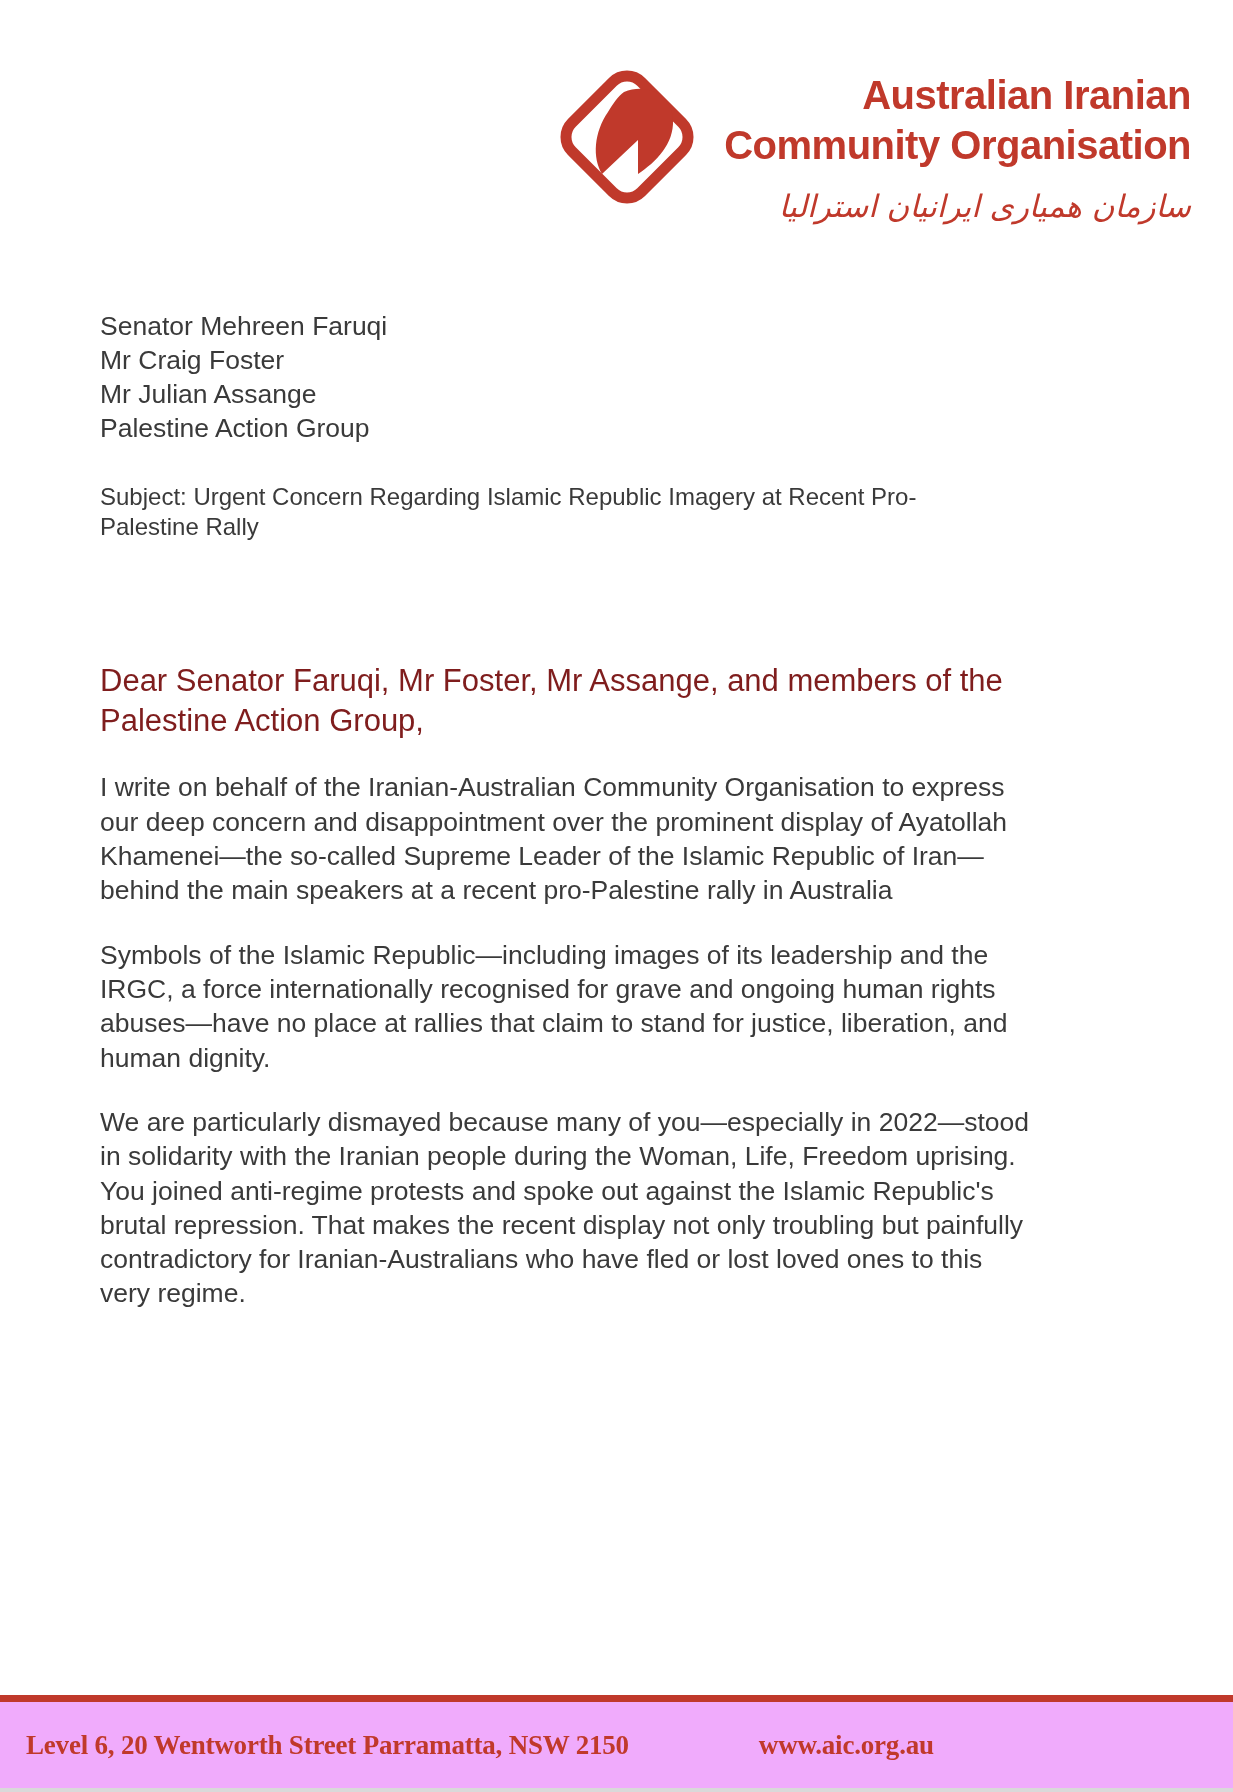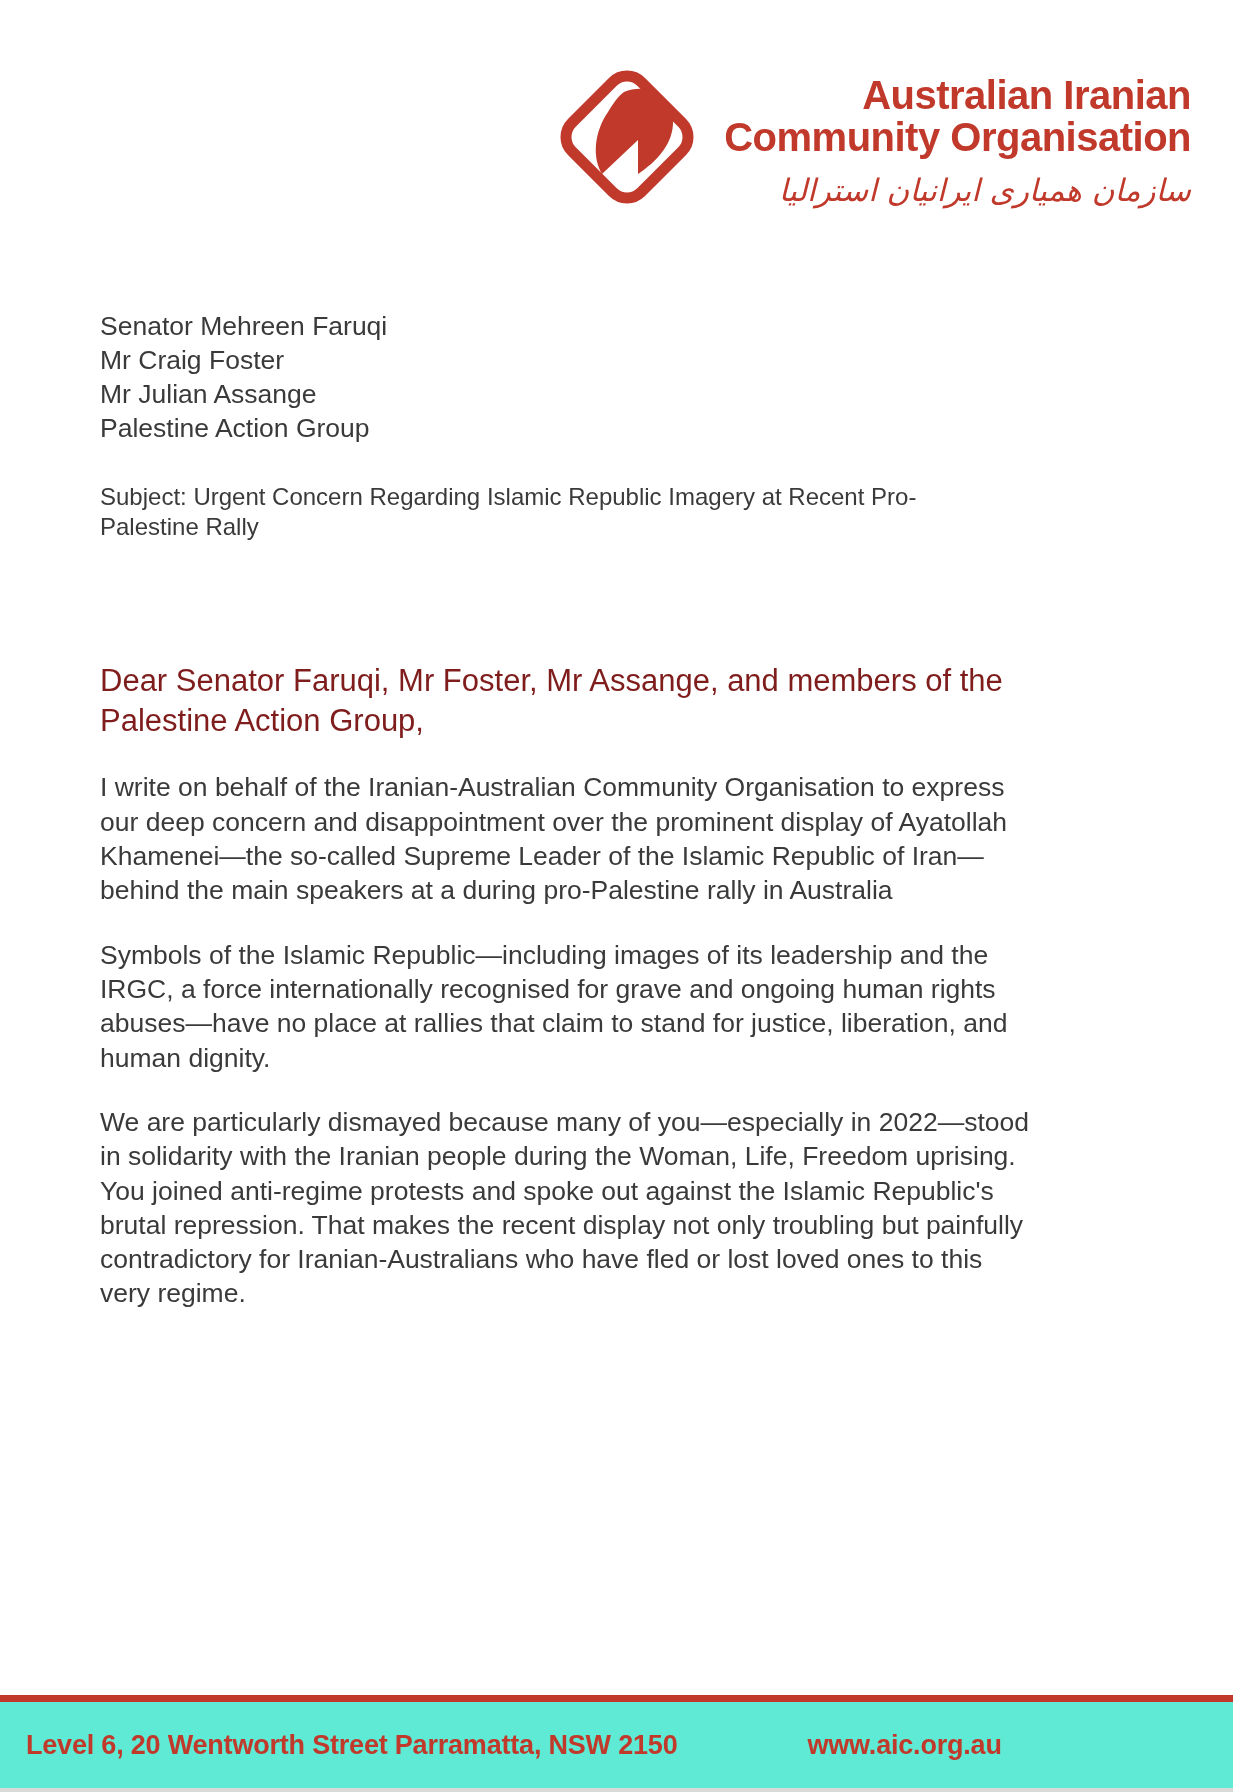--- a/index.html
+++ b/index.html
@@ -44,20 +44,21 @@
     position: relative;
     flex: 0 0 auto;
   }
   .logo-mark svg { display: block; width: 150px; height: 150px; }
 
   .brand-text {
     display: flex;
     flex-direction: column;
     align-items: flex-end;
     padding-top: 12px;
+    gap: 8px;
   }
   .brand-line1, .brand-line2 {
     color: #c0392b;
     font-weight: bold;
     font-size: 40px;
     line-height: 1.06;
     letter-spacing: -0.5px;
     white-space: nowrap;
   }
   .brand-fa {
@@ -118,21 +119,22 @@
     height: 7px;
     background: #c0392b;
     width: 100%;
   }
   .footer-bar {
     height: 86px;
     display: flex;
     align-items: center;
     padding: 0 30px 0 26px;
     box-sizing: border-box;
-    background: #5eead4;
+    background: #f0abfc;
+    font-family: Liberation Serif, serif;
   }
   .footer-address {
     color: #c0392b;
     font-weight: bold;
     font-size: 27px;
     letter-spacing: -0.2px;
     white-space: nowrap;
   }
   .footer-web {
     color: #c0392b;
@@ -187,21 +189,21 @@
       <div class="addressee-line">Senator Mehreen Faruqi</div>
       <div class="addressee-line">Mr Craig Foster</div>
       <div class="addressee-line">Mr Julian Assange</div>
       <div class="addressee-line">Palestine Action Group</div>
     </div>
 
     <div class="subject-line">Subject: Urgent Concern Regarding Islamic Republic Imagery at Recent Pro-Palestine Rally</div>
 
     <div class="salutation">Dear Senator Faruqi, Mr Foster, Mr Assange, and members of the Palestine Action Group,</div>
 
-    <p class="body-paragraph">I write on behalf of the Iranian-Australian Community Organisation to express our deep concern and disappointment over the prominent display of Ayatollah Khamenei—the so-called Supreme Leader of the Islamic Republic of Iran—behind the main speakers at a during pro-Palestine rally in Australia</p>
+    <p class="body-paragraph">I write on behalf of the Iranian-Australian Community Organisation to express our deep concern and disappointment over the prominent display of Ayatollah Khamenei—the so-called Supreme Leader of the Islamic Republic of Iran—behind the main speakers at a recent pro-Palestine rally in Australia</p>
 
     <p class="body-paragraph">Symbols of the Islamic Republic—including images of its leadership and the IRGC, a force internationally recognised for grave and ongoing human rights abuses—have no place at rallies that claim to stand for justice, liberation, and human dignity.</p>
 
     <p class="body-paragraph">We are particularly dismayed because many of you—especially in 2022—stood in solidarity with the Iranian people during the Woman, Life, Freedom uprising. You joined anti-regime protests and spoke out against the Islamic Republic's brutal repression. That makes the recent display not only troubling but painfully contradictory for Iranian-Australians who have fled or lost loved ones to this very regime.</p>
 
   </main>
 
   <footer class="footer">
     <div class="footer-rule"></div>
     <div class="footer-bar">

